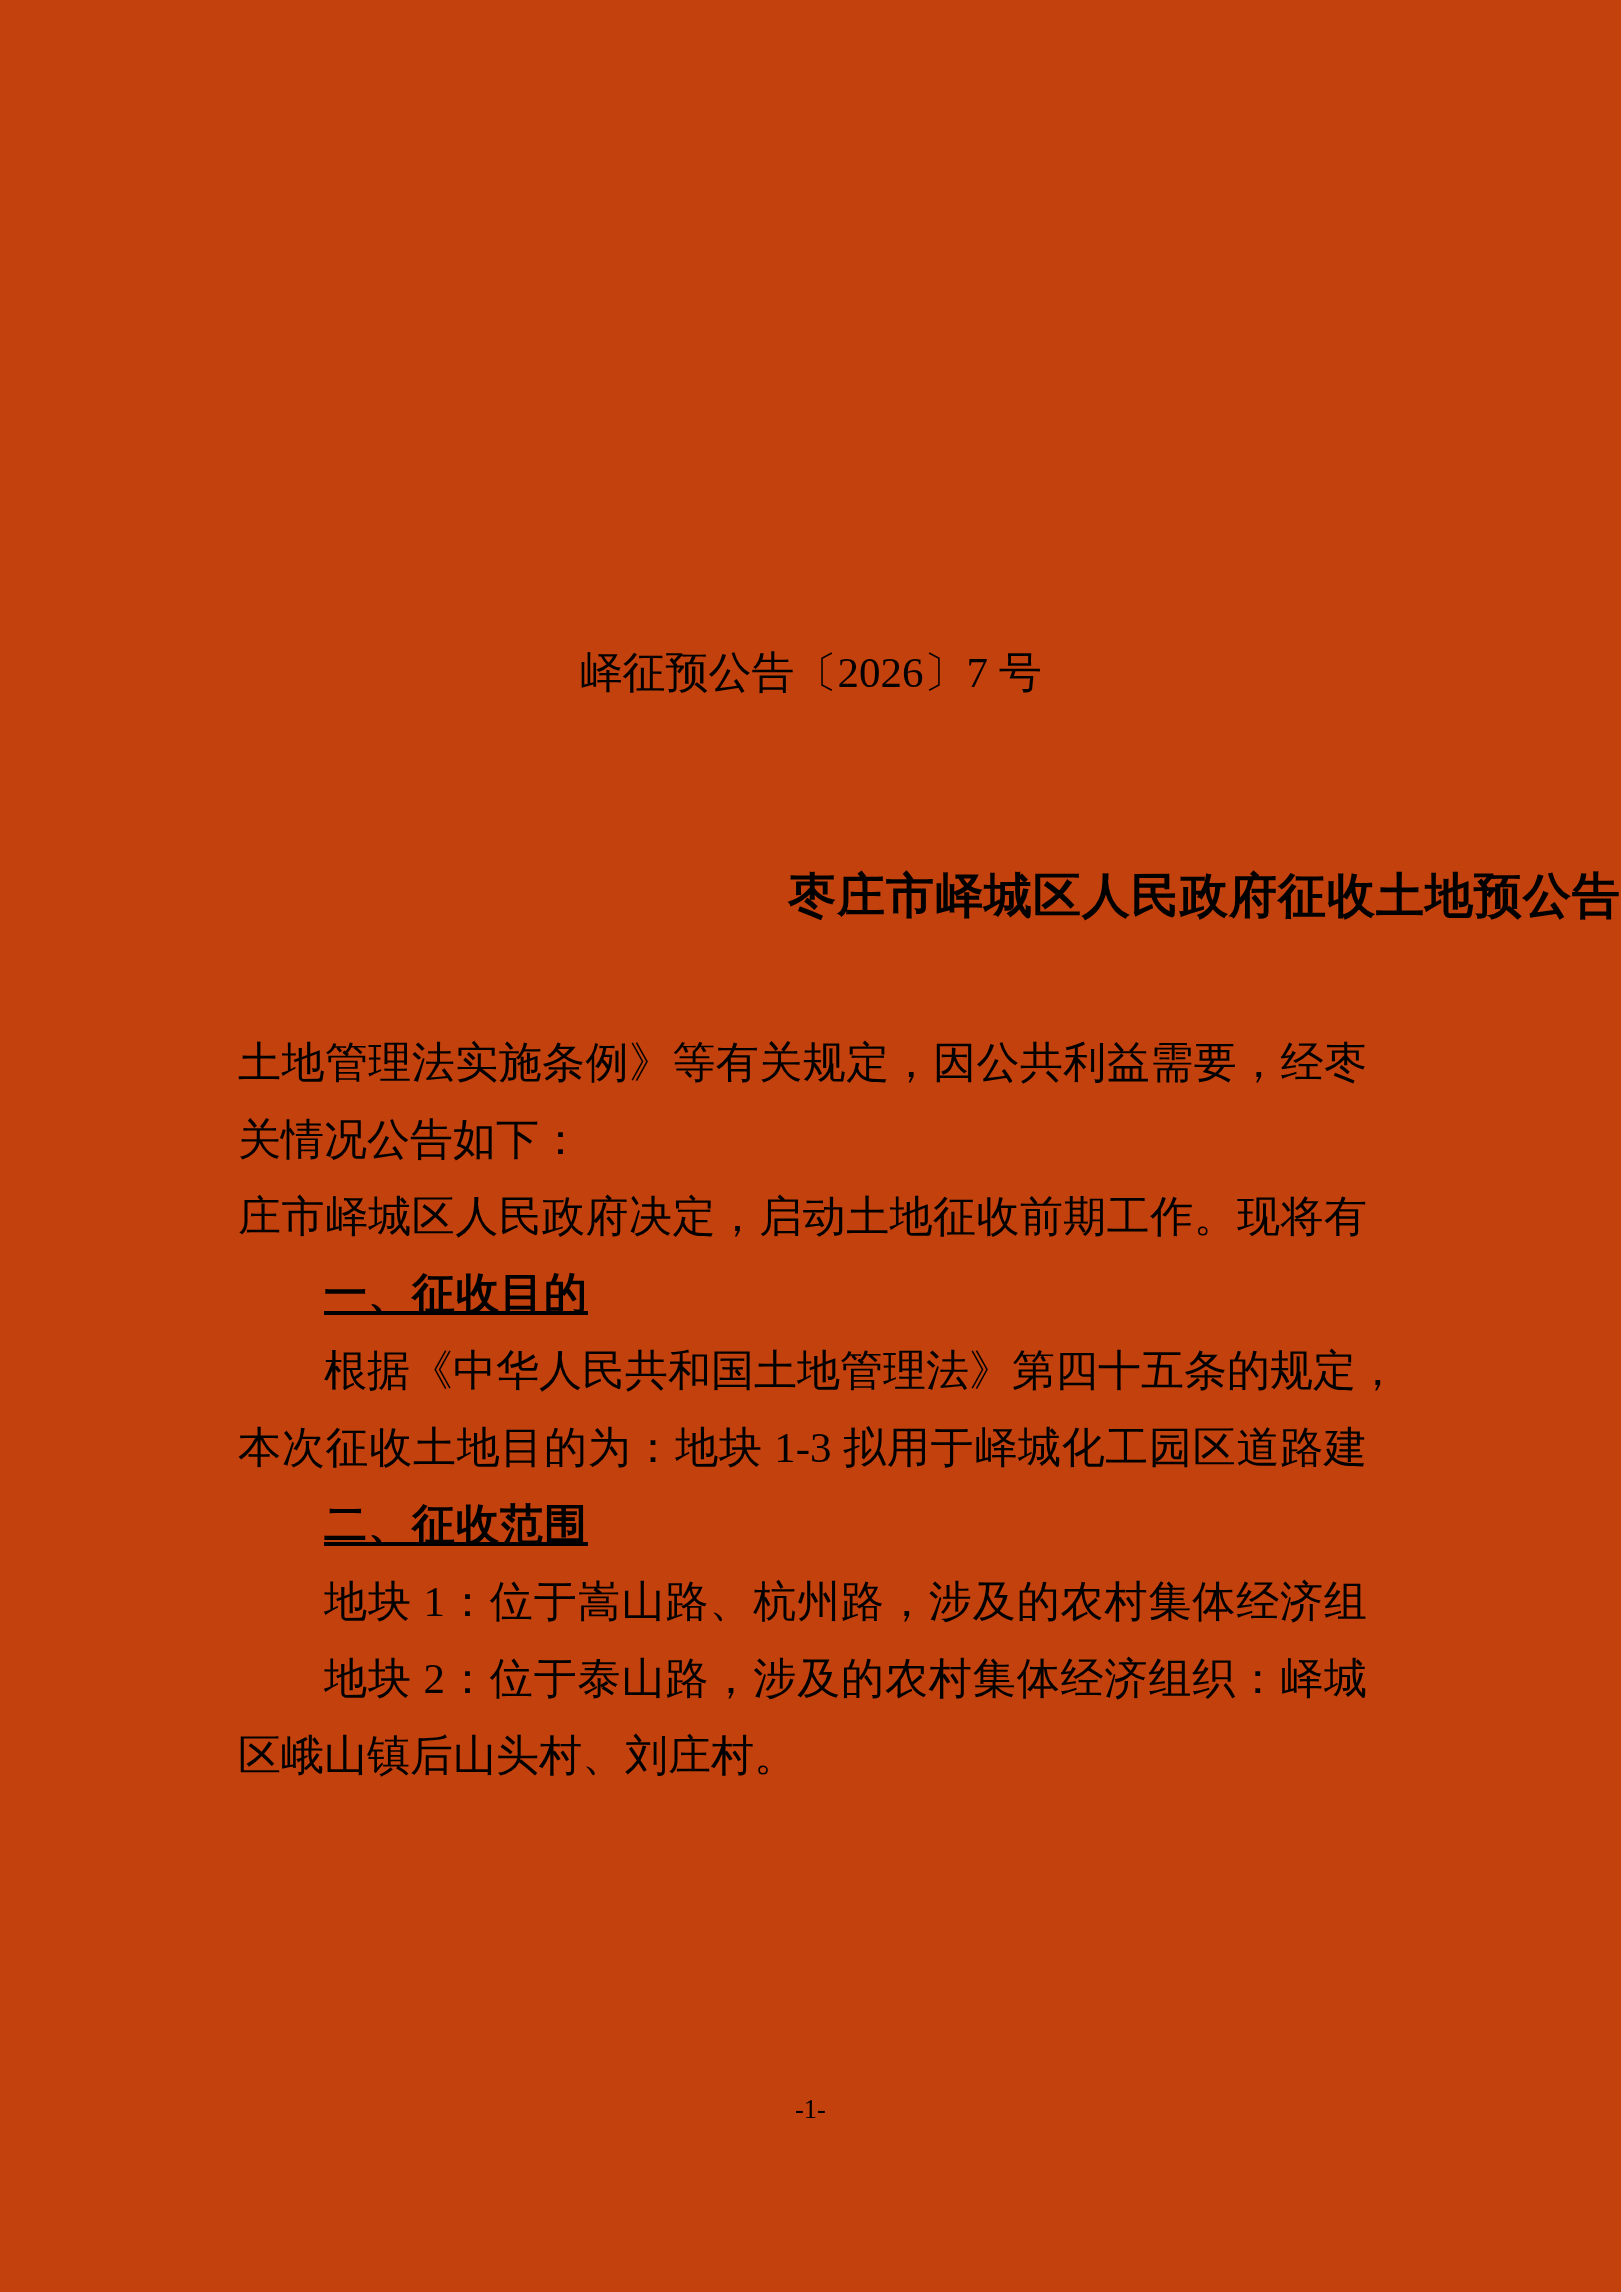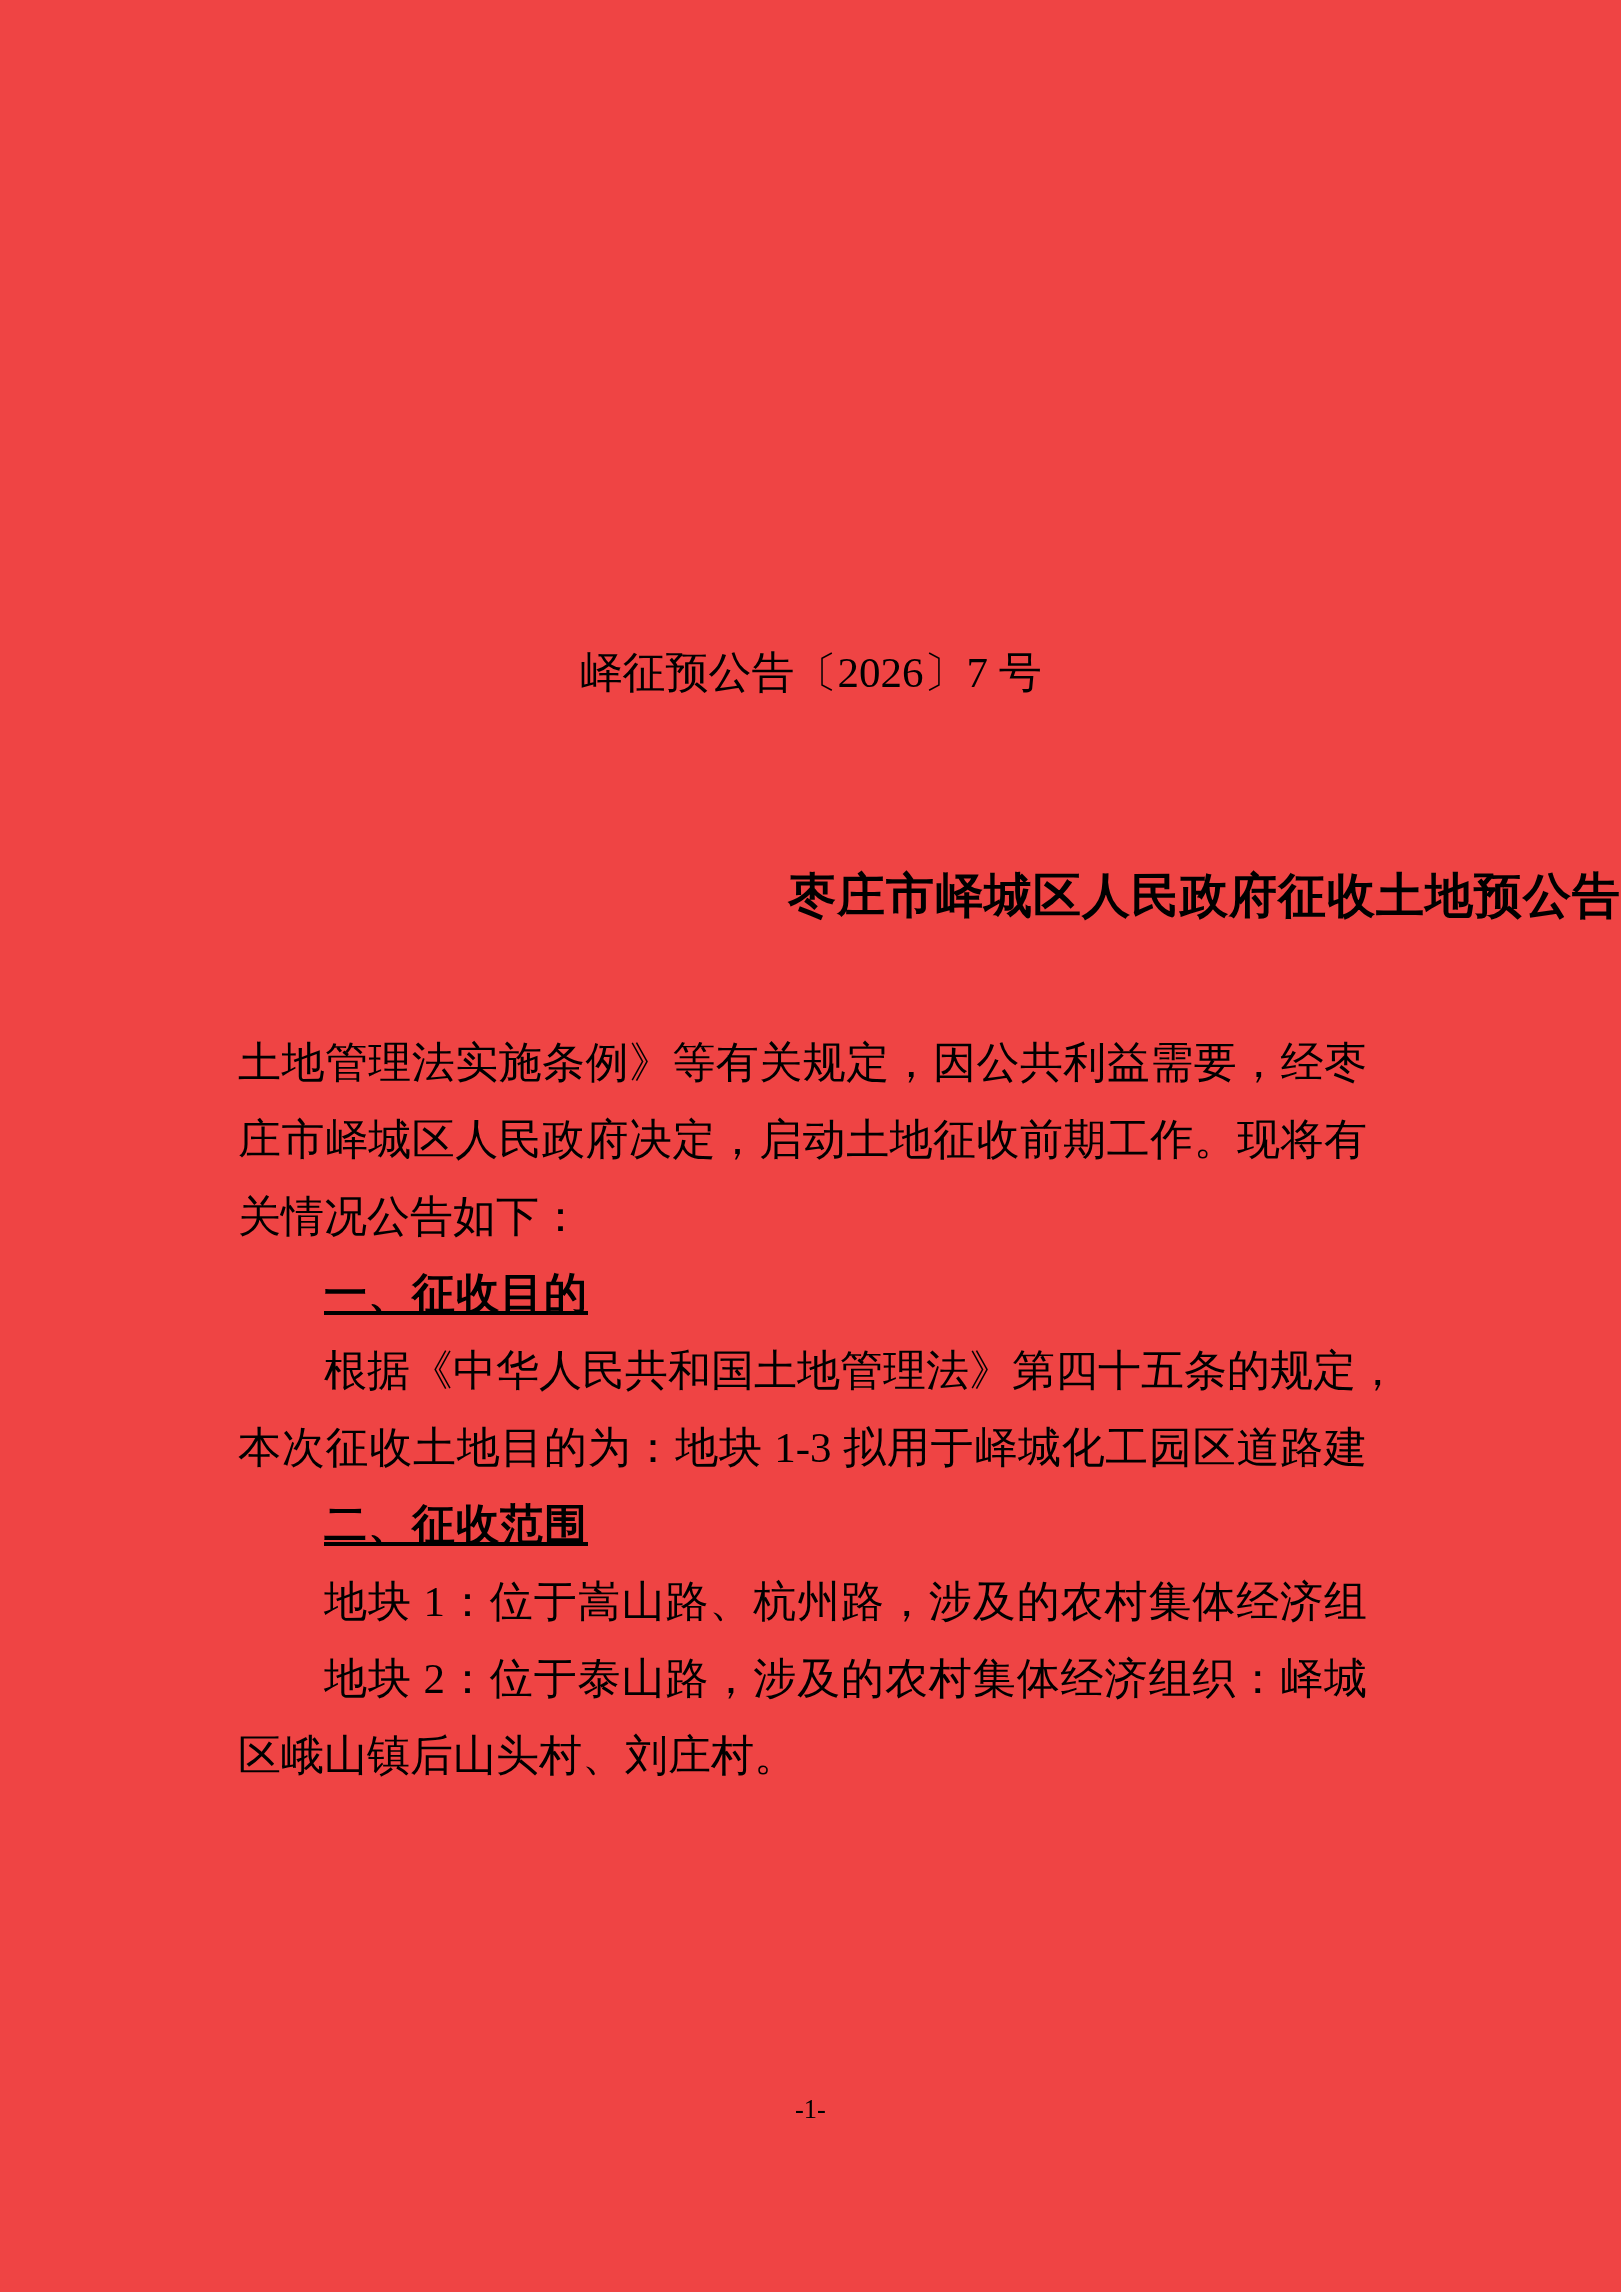--- a/index.html
+++ b/index.html
@@ -5,21 +5,21 @@
   html, body {
     margin: 0;
     padding: 0;
     background: #888888;
   }
   .page {
     position: relative;
     width: 1621px;
     height: 2293px;
     margin: 0 auto;
-    background: #ef4444;
+    background: #c2410c;
     color: #000000;
     font-family: "Liberation Serif", "DejaVu Serif", serif;
     overflow: hidden;
   }
   .doc-number {
     position: absolute;
     top: 642px;
     left: 0;
     width: 100%;
     text-align: center;
@@ -79,22 +79,22 @@
 </head>
 <body>
 
 <div class="page">
   <div class="doc-number">峄征预公告〔2026〕7 号</div>
 
   <h1 class="doc-title">枣庄市峄城区人民政府征收土地预公告</h1>
 
   <div class="doc-body" id="doc-body">
       <div class="line justify">土地管理法实施条例》等有关规定，因公共利益需要，经枣</div>
+      <div class="line">关情况公告如下：</div>
       <div class="line justify">庄市峄城区人民政府决定，启动土地征收前期工作。现将有</div>
-      <div class="line">关情况公告如下：</div>
       <div class="line indent head">一、征收目的</div>
       <div class="line indent">根据《中华人民共和国土地管理法》第四十五条的规定，</div>
       <div class="line justify">本次征收土地目的为：地块 1-3 拟用于峄城化工园区道路建</div>
       <div class="line indent head">二、征收范围</div>
       <div class="line indent justify">地块 1：位于嵩山路、杭州路，涉及的农村集体经济组</div>
       <div class="line indent justify">地块 2：位于泰山路，涉及的农村集体经济组织：峄城</div>
       <div class="line">区峨山镇后山头村、刘庄村。</div>
     </div>
 
   <div class="page-number">-1-</div>

